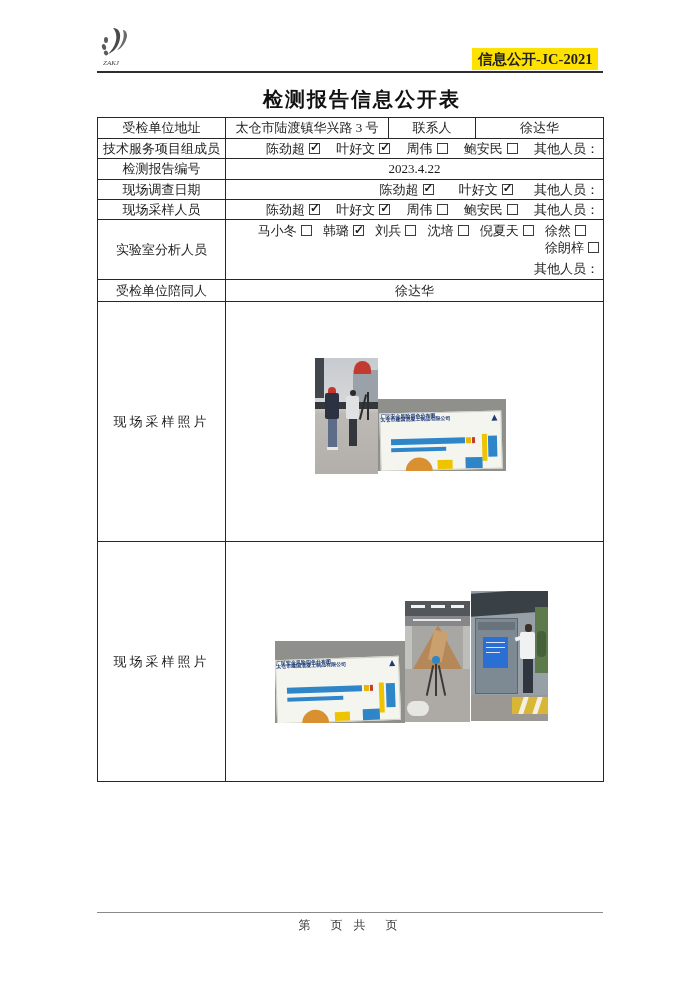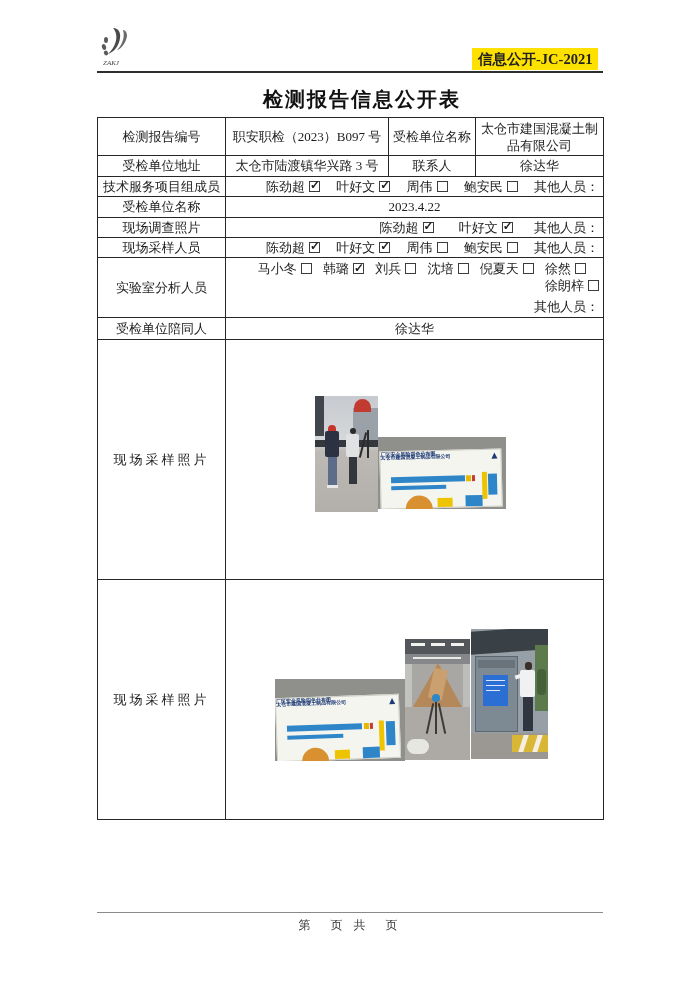--- a/index.html
+++ b/index.html
@@ -144,52 +144,46 @@
 
   <table class="info">
     <colgroup>
         <col style="width:128px">
         <col style="width:163px">
         <col style="width:87px">
         <col style="width:128px">
       </colgroup>
 
     <tbody>
-        <tr style="height:38px">
-      <td class="lbl">检测报告编号</td>
-      <td class="ctr">职安职检（2023）B097 号</td>
-      <td class="lbl">受检单位名称</td>
-      <td class="ctr" style="line-height:17px">太仓市建国混凝土制品有限公司</td>
-    </tr>
 
     <tr style="height:21px">
       <td class="lbl">受检单位地址</td>
       <td class="ctr">太仓市陆渡镇华兴路 3 号</td>
       <td class="lbl">联系人</td>
       <td class="ctr">徐达华</td>
     </tr>
 
     <tr style="height:20px">
       <td class="lbl">技术服务项目组成员</td>
       <td class="names" colspan="3">
         <span class="member"><span>陈劲超</span><span class="cb" data-checked="true"></span></span>
         <span class="member"><span>叶好文</span><span class="cb" data-checked="true"></span></span>
         <span class="member"><span>周伟</span><span class="cb" data-checked="false"></span></span>
         <span class="member"><span>鲍安民</span><span class="cb" data-checked="false"></span></span>
         <span class="other">其他人员：</span>
       </td>
     </tr>
 
     <tr style="height:21px">
-      <td class="lbl">受检单位名称</td>
+      <td class="lbl">检测报告编号</td>
       <td class="ctr" colspan="3">2023.4.22</td>
     </tr>
 
     <tr style="height:20px">
-      <td class="lbl">现场调查照片</td>
+      <td class="lbl">现场调查日期</td>
       <td class="names" colspan="3">
         <span class="member" style="margin-right:22px"><span>陈劲超</span><span class="cb" data-checked="true"></span></span>
         <span class="member" style="margin-right:18px"><span>叶好文</span><span class="cb" data-checked="true"></span></span>
         <span class="other">其他人员：</span>
       </td>
     </tr>
 
 
     <tr style="height:20px">
       <td class="lbl">现场采样人员</td>

